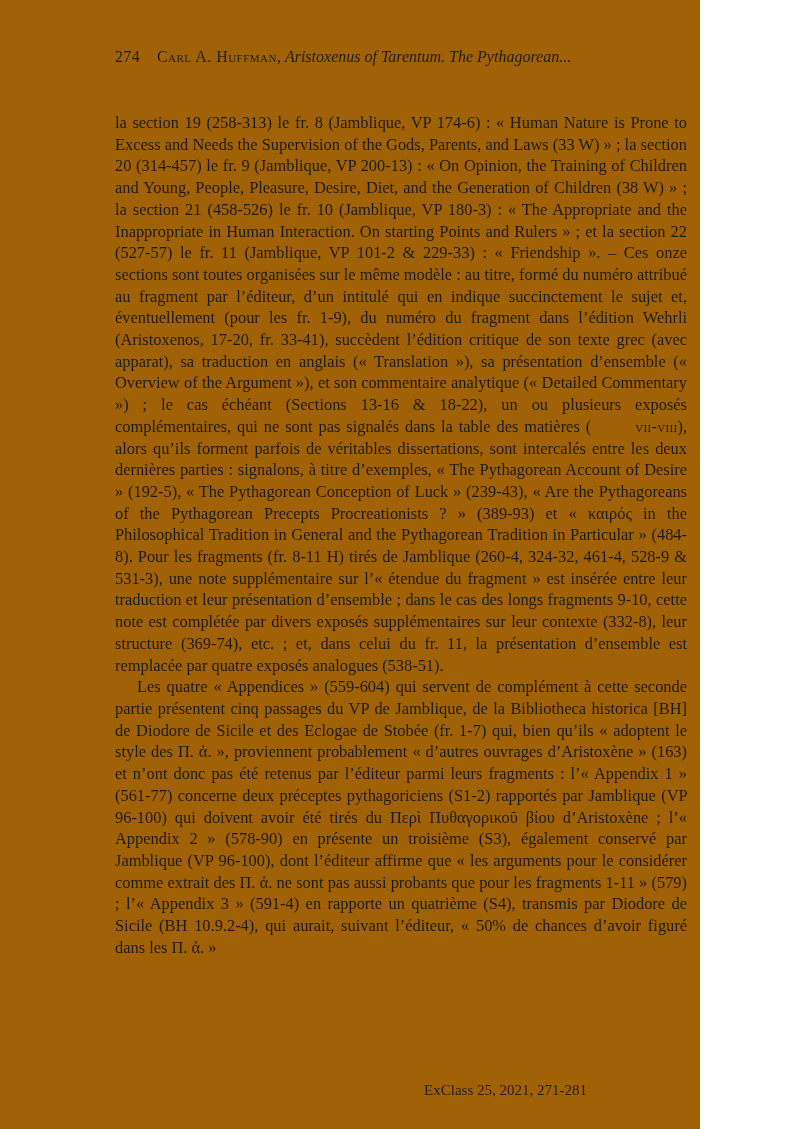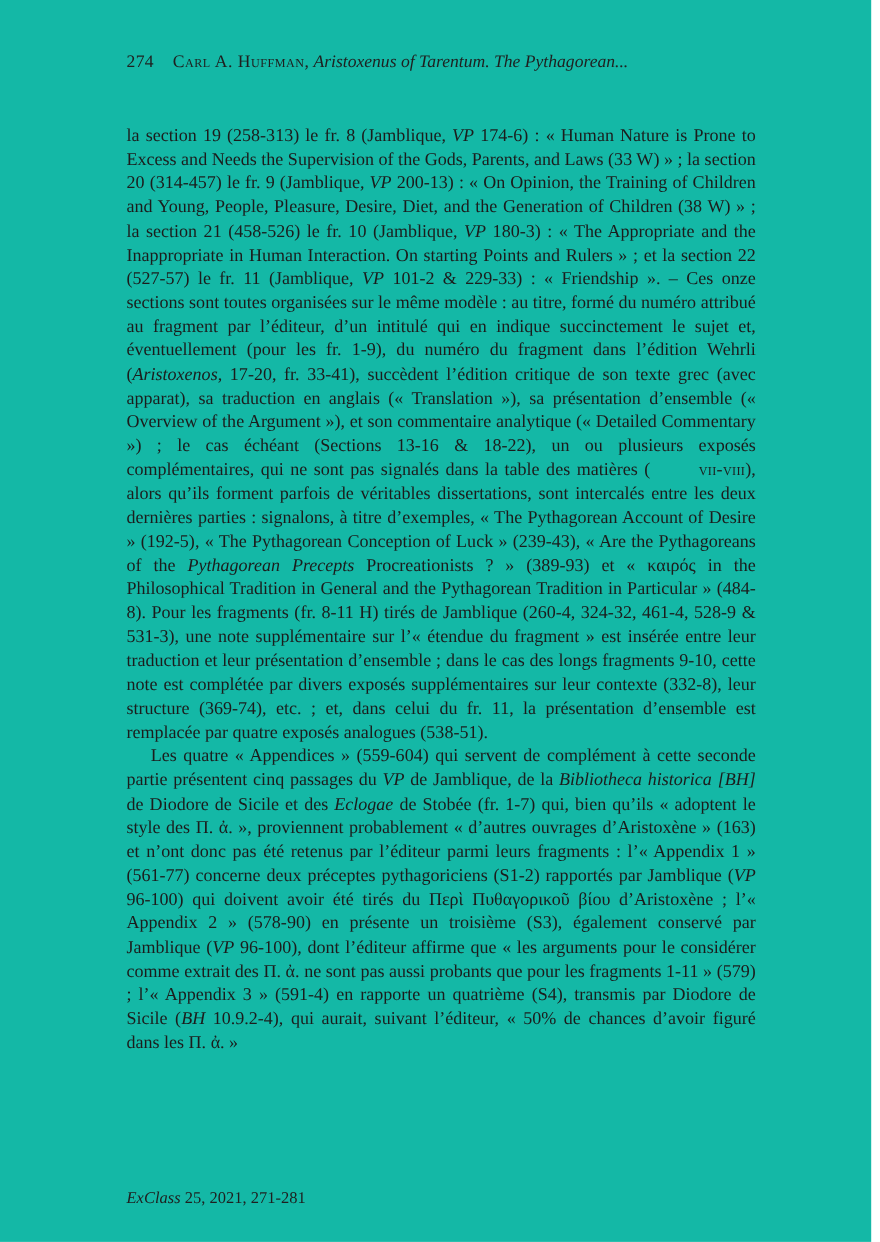--- a/index.html
+++ b/index.html
@@ -3,23 +3,23 @@
 <meta charset="utf-8">
 <style>
   * { margin: 0; padding: 0; box-sizing: border-box; }
   html, body { background: #ffffff; }
   body {
     font-family: "Liberation Serif", "DejaVu Serif", serif;
     color: #1c1c1c;
   }
   .page {
     position: relative;
-    width: 792px;
+    width: 700px;
     height: 1129px;
-    background: #14b8a6;
+    background: #a16207;
     overflow: hidden;
   }
   .page-header {
     position: absolute;
     top: 48px;
     left: 115px;
     right: 113px;
     font-size: 16px;
     white-space: nowrap;
     color: #1f1f1f;
@@ -33,29 +33,29 @@
     left: 115px;
     width: 572px;
     font-size: 16.4px;
     line-height: 21.7px;
     text-align: justify;
     color: #1c1c1c;
   }
   .para { text-align: justify; }
   .para.indent { text-indent: 22px; }
   .seg-normal { font-style: normal; }
-  .seg-italic { font-style: italic; }
+  .seg-italic { }
   .seg-smallcaps { font-variant: small-caps; letter-spacing: 0.02em; margin-left: 44px; }
   .page-footer {
     position: absolute;
     left: 115px;
     right: 113px;
     top: 1082px;
     display: flex;
-    justify-content: space-between;
+    justify-content: flex-end;
     align-items: baseline;
     font-size: 15px;
     color: #1f1f1f;
   }
   .footer-right { letter-spacing: 0.01em; }
 </style>
 </head>
 <body>
 
 <div class="page">

